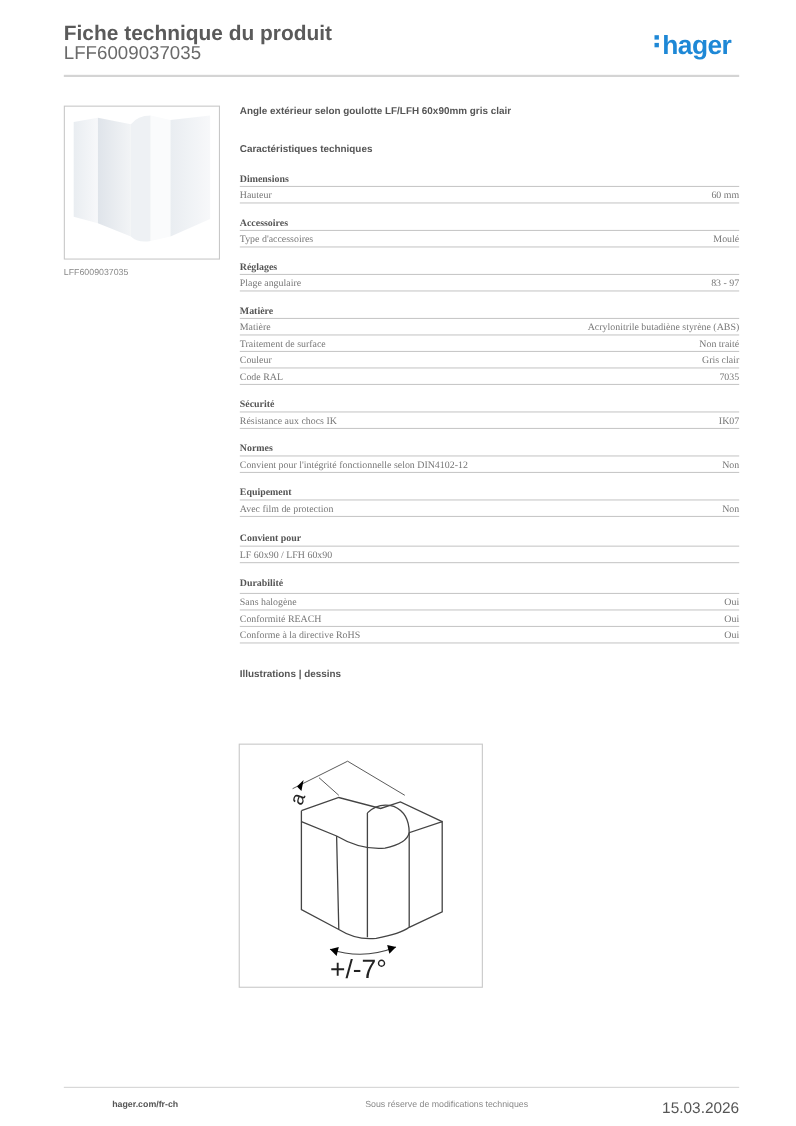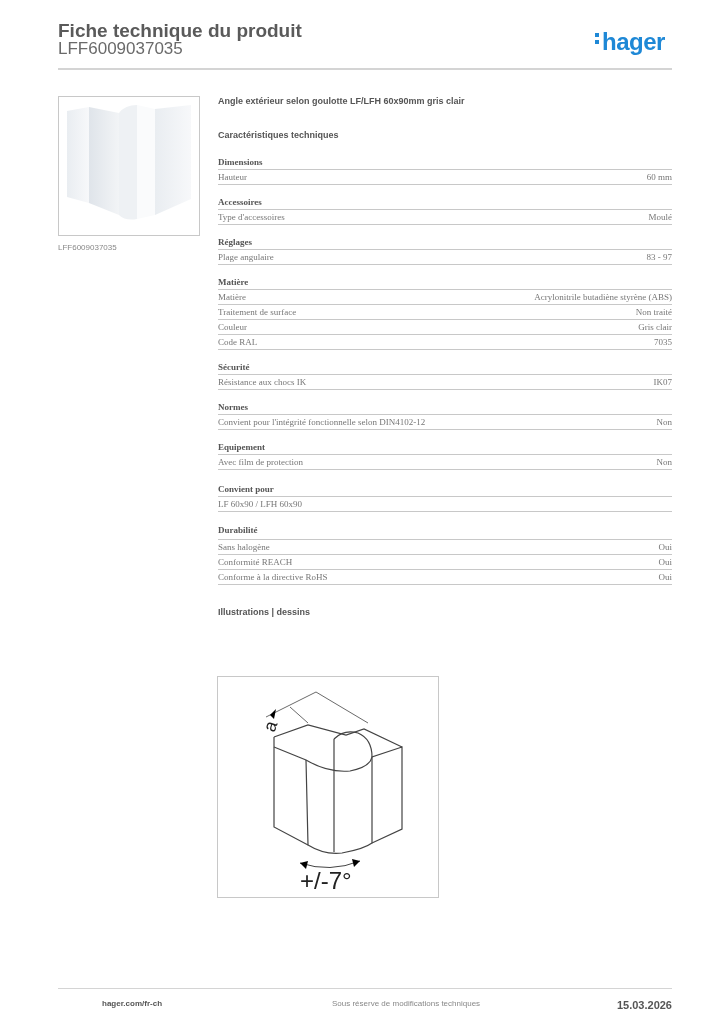--- a/index.html
+++ b/index.html
@@ -19,21 +19,21 @@
     .ct-heading { font-size: 9px; font-weight: bold; color: #555; height: 14px; }
     .row { display: flex; justify-content: space-between; font-size: 9px; color: #777; height: 14px; line-height: 14px; border-bottom: 1px solid #c8c8c8; }
     .group { margin-top: 10px; font-family: Liberation Serif, serif; }
     .group.first { margin-top: 11px; }
     .group.extra { margin-top: 12px; }
     .illu-heading { font-size: 9px; font-weight: bold; color: #555; margin-top: 22px; height: 14px; }
     .illu-box { position: absolute; left: 217px; top: 676px; width: 222px; height: 222px; border: 1px solid #c8c8c8; box-sizing: border-box; background: #fff; }
     .footer-rule { position: absolute; left: 58px; top: 988px; width: 614px; height: 1px; background: #d4d4d4; }
     .footer-left { position: absolute; left: 58px; top: 999px; font-size: 8px; font-weight: bold; color: #555; margin-left: 44px; }
     .footer-center { position: absolute; left: 292px; top: 999px; font-size: 8px; color: #888; margin-left: 40px; }
-    .footer-right { position: absolute; right: 52px; top: 999px; font-size: 11px; font-weight: bold; color: #555; }
+    .footer-right { position: absolute; right: 52px; top: 999px; font-size: 14px; font-weight: normal; color: #555; }
   </style>
 </head>
 <body>
 
 <div class="page-title">Fiche technique du produit</div>
 <div class="page-subtitle">LFF6009037035</div>
 <div class="logo"><span class="colon"><i></i><i></i></span><span>hager</span></div>
 <div class="header-rule"></div>
 
 <div class="product-photo">

